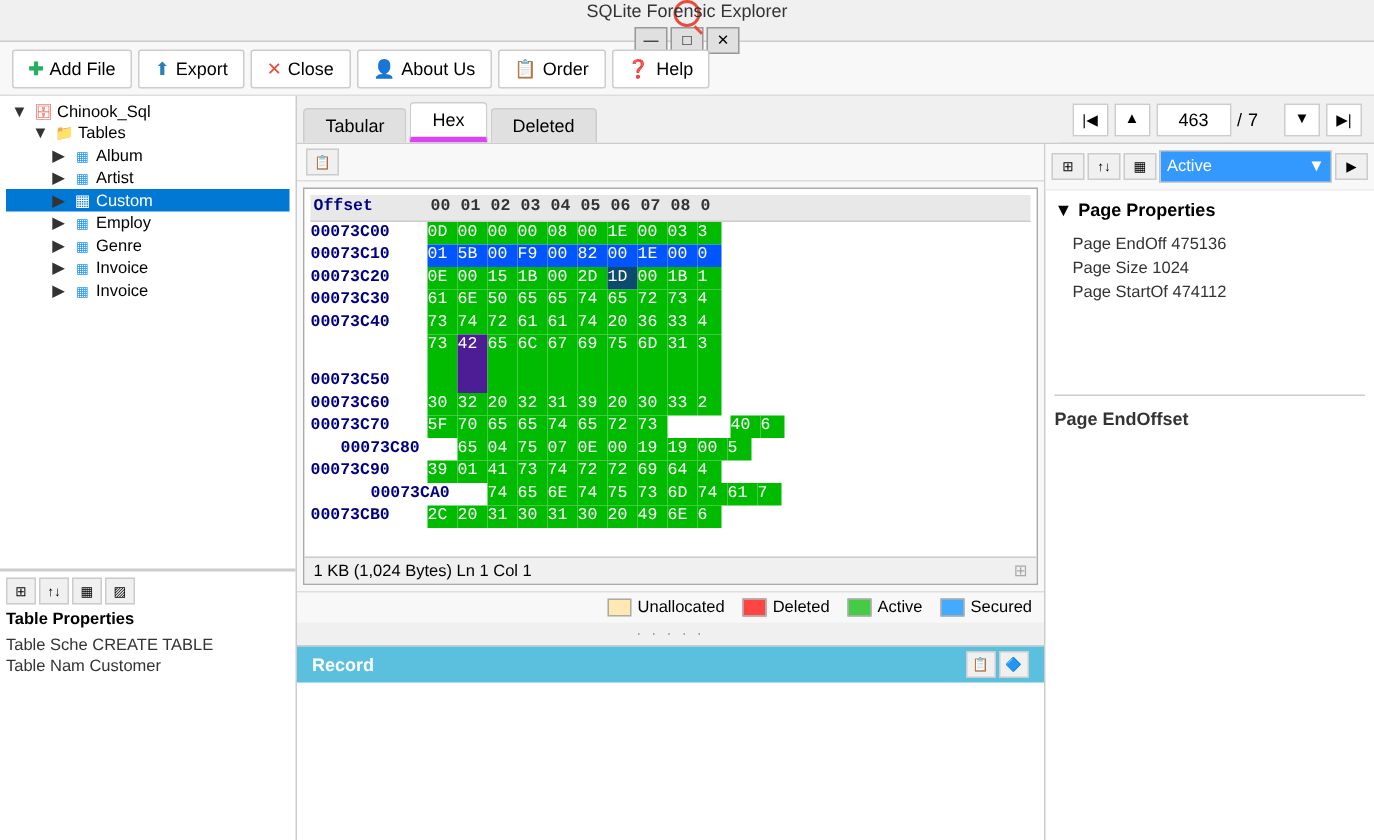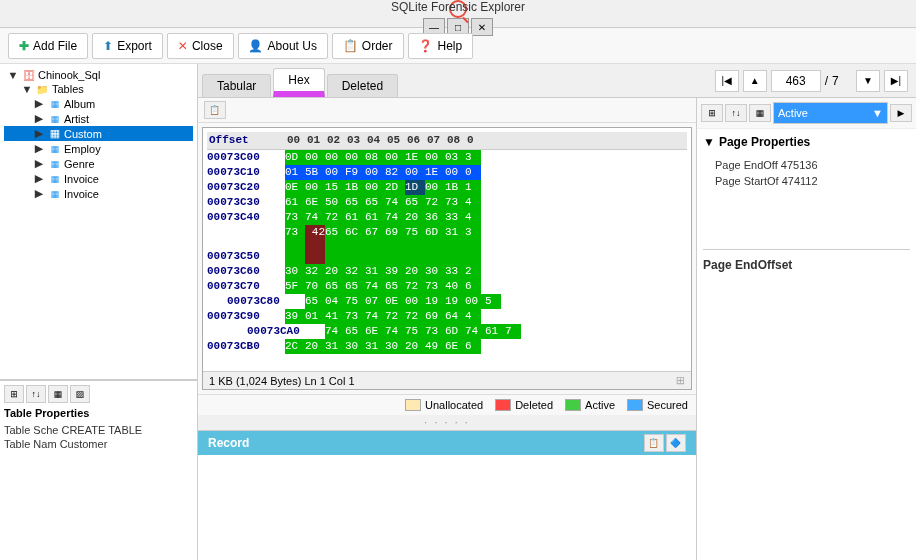--- a/index.html
+++ b/index.html
@@ -42,21 +42,21 @@
     .props-section-title { font-weight: bold; font-size: 11px; margin-bottom: 4px; }
     .props-row { font-size: 11px; color: #333; padding: 1px 0; white-space: nowrap; overflow: hidden; text-overflow: ellipsis; }
     .props-label { font-size: 11px; color: #666; margin-top: 8px; padding-top: 4px; border-top: 1px solid #eee; }
 
     
     .right-area { flex: 1; display: flex; flex-direction: column; background: #f8f8f8; }
 
     
     .tabs-bar { display: flex; align-items: flex-end; padding: 4px 4px 0; background: #f0f0f0; border-bottom: 1px solid #ccc; }
     .tab { padding: 4px 14px; border: 1px solid #ccc; border-bottom: none; background: #e0e0e0; cursor: pointer; font-size: 12px; border-radius: 3px 3px 0 0; margin-right: 2px; }
-    .tab.active { background: white; border-bottom: 6px solid #d946ef; z-index: 1; }
+    .tab.active { background: white; border-bottom: 4px solid #d946ef; z-index: 1; }
 
     
     .hex-panel { flex: 1; display: flex; flex-direction: column; background: white; border: 1px solid #ccc; overflow: hidden; }
     .nav-btn { width: 24px; height: 22px; border: 1px solid #ccc; background: white; cursor: pointer; display: flex; align-items: center; justify-content: center; font-size: 11px; }
     .page-input { width: 50px; height: 22px; border: 1px solid #ccc; text-align: center; font-size: 12px; }
     .page-sep { font-size: 12px; }
     .hex-grid { font-family: 'Courier New', monospace; font-size: 11px; padding: 4px; overflow: auto; height: 100%; }
 
     
     .legend-bar { display: flex; align-items: center; justify-content: flex-end; gap: 12px; padding: 4px 8px; background: #f8f8f8; border-top: 1px solid #ddd; font-size: 11px; }
@@ -324,21 +324,21 @@
               <span style="min-width:20px; background:#00bb00; color:white;">74</span>
               <span style="min-width:20px; background:#00bb00; color:white;">20</span>
               <span style="min-width:20px; background:#00bb00; color:white;">36</span>
               <span style="min-width:20px; background:#00bb00; color:white;">33</span>
               <span style="min-width:16px; background:#00bb00; color:white;">4</span>
             </div>
 
             <div style="display:flex; line-height:15px;">
               <span style="width:78px; color:#000080; font-weight:bold;margin-top:24px;">00073C50</span>
               <span style="min-width:20px; background:#00bb00; color:white;">73</span>
-              <span style="min-width:20px; background:#7f1d1d; color:white;text-align:right;">42</span>
+              <span style="min-width:20px; background:#4c1d95; color:white;">42</span>
               <span style="min-width:20px; background:#00bb00; color:white;">65</span>
               <span style="min-width:20px; background:#00bb00; color:white;">6C</span>
               <span style="min-width:20px; background:#00bb00; color:white;">67</span>
               <span style="min-width:20px; background:#00bb00; color:white;">69</span>
               <span style="min-width:20px; background:#00bb00; color:white;">75</span>
               <span style="min-width:20px; background:#00bb00; color:white;">6D</span>
               <span style="min-width:20px; background:#00bb00; color:white;">31</span>
               <span style="min-width:16px; background:#00bb00; color:white;">3</span>
             </div>
 
@@ -359,21 +359,21 @@
             <div style="display:flex; line-height:15px;">
               <span style="width:78px; color:#000080; font-weight:bold;">00073C70</span>
               <span style="min-width:20px; background:#00bb00; color:white;">5F</span>
               <span style="min-width:20px; background:#00bb00; color:white;">70</span>
               <span style="min-width:20px; background:#00bb00; color:white;">65</span>
               <span style="min-width:20px; background:#00bb00; color:white;">65</span>
               <span style="min-width:20px; background:#00bb00; color:white;">74</span>
               <span style="min-width:20px; background:#00bb00; color:white;">65</span>
               <span style="min-width:20px; background:#00bb00; color:white;">72</span>
               <span style="min-width:20px; background:#00bb00; color:white;">73</span>
-              <span style="min-width:20px; background:#00bb00; color:white;">40</span>
+              <span style="min-width:20px; background:#00bb00; color:white;margin-left:42px;">40</span>
               <span style="min-width:16px; background:#00bb00; color:white;">6</span>
             </div>
 
             <div style="display:flex; line-height:15px;">
               <span style="width:78px; color:#000080; font-weight:bold;margin-left:20px;">00073C80</span>
               <span style="min-width:20px; background:#00bb00; color:white;">65</span>
               <span style="min-width:20px; background:#00bb00; color:white;">04</span>
               <span style="min-width:20px; background:#00bb00; color:white;">75</span>
               <span style="min-width:20px; background:#00bb00; color:white;">07</span>
               <span style="min-width:20px; background:#00bb00; color:white;">0E</span>
@@ -487,20 +487,24 @@
         <div class="right-props-content">
           <div class="page-props-title">
             <span>▼</span>
             <span>Page Properties</span>
           </div>
           <div class="page-prop-row">
             <span>Page EndOff </span>
             <span>475136</span>
           </div>
           <div class="page-prop-row">
+            <span>Page Size    </span>
+            <span>1024</span>
+          </div>
+          <div class="page-prop-row">
             <span>Page StartOf </span>
             <span>474112</span>
           </div>
           <div class="page-endoffset-label">Page EndOffset</div>
         </div>
       </div>
     </div>
   </div>
 </div>
 

